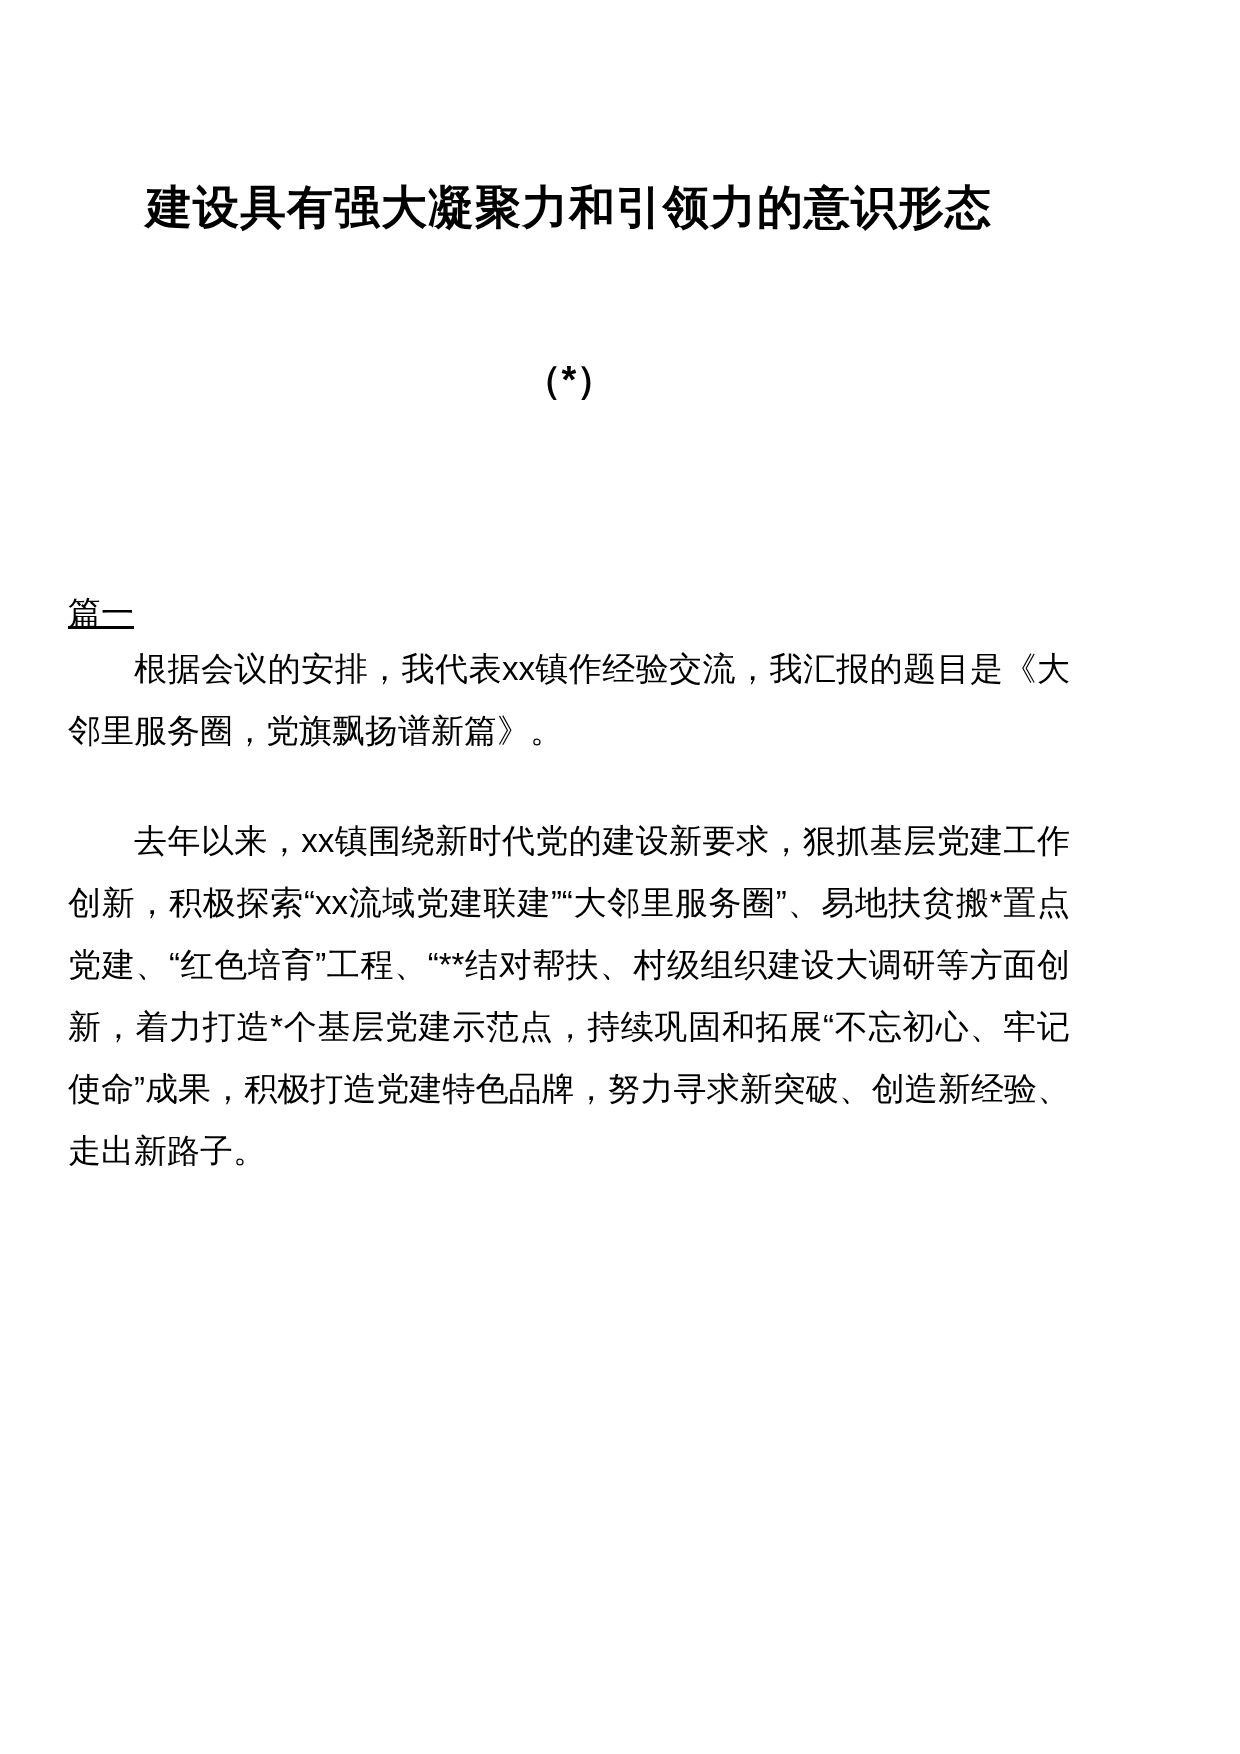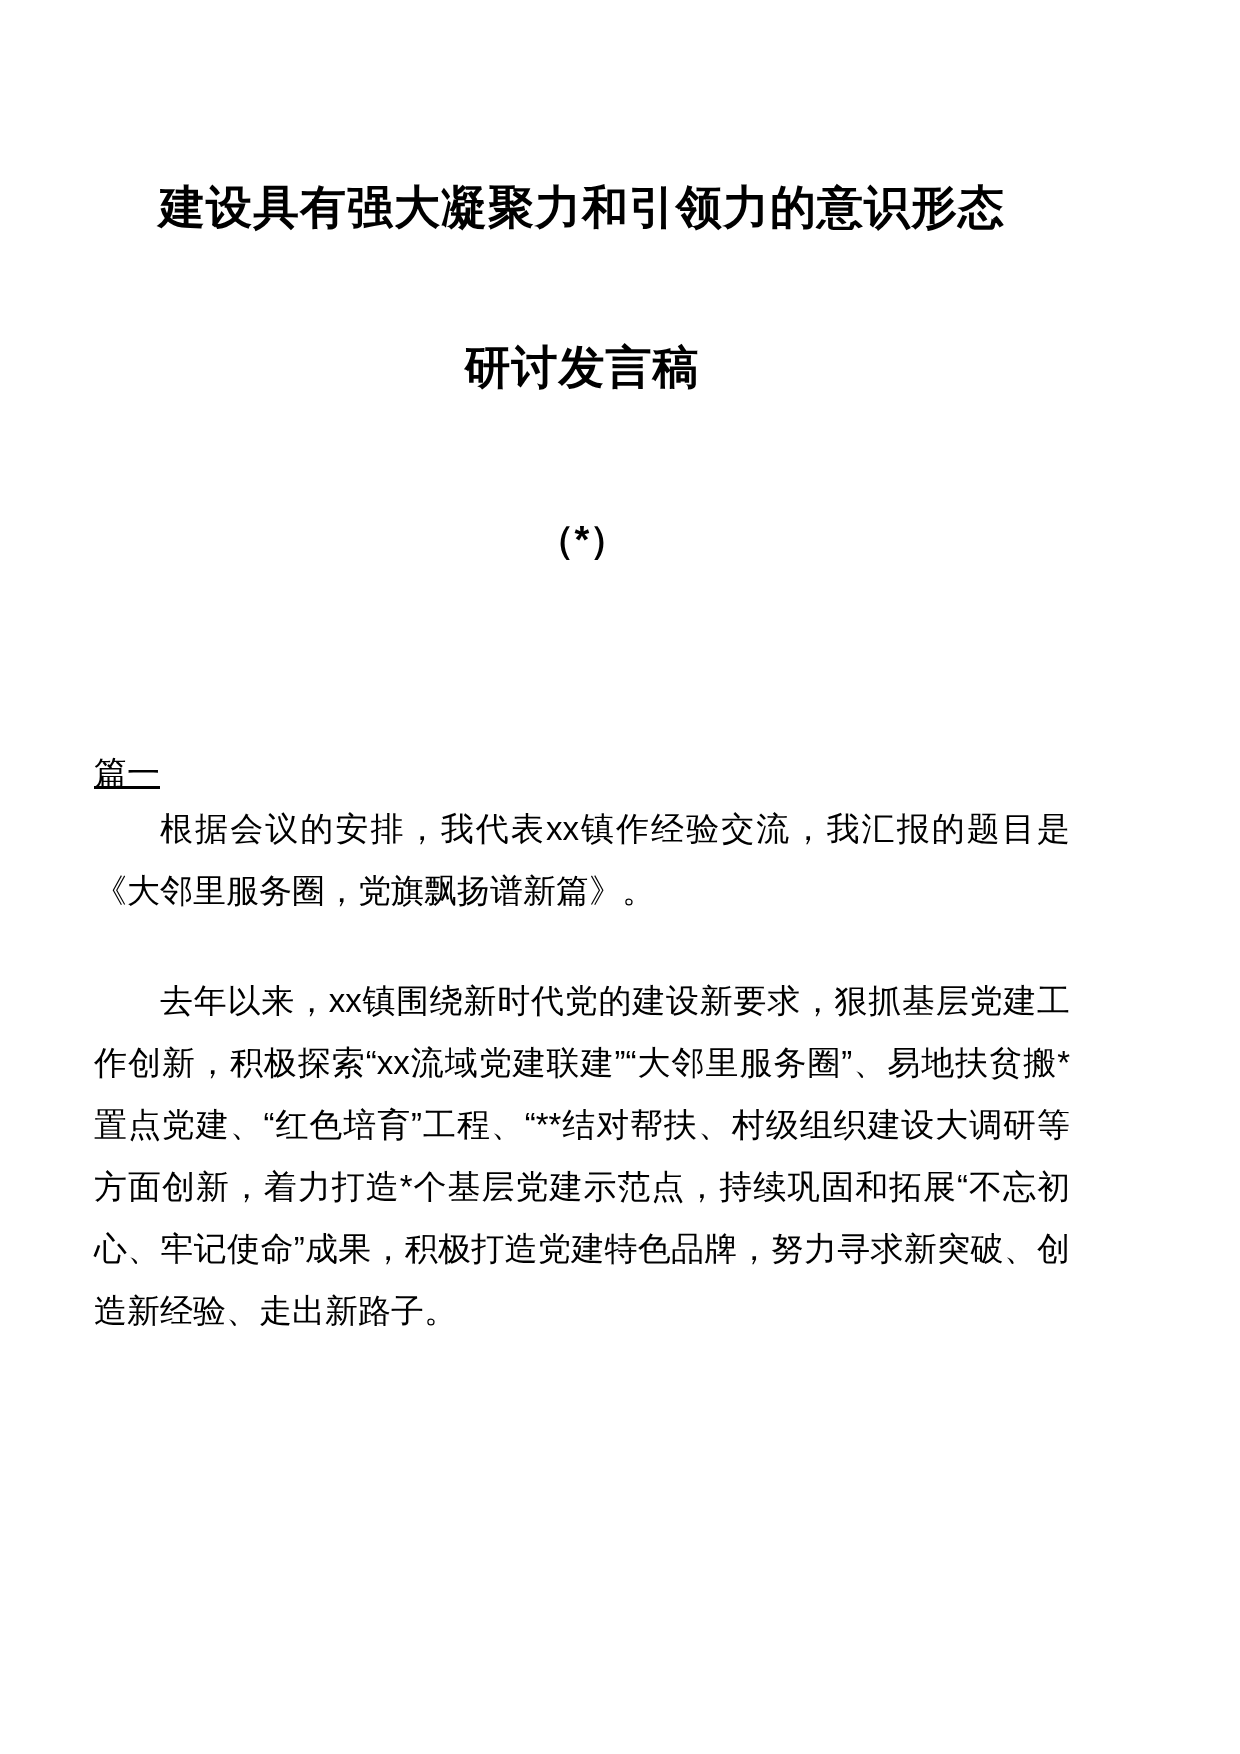--- a/index.html
+++ b/index.html
@@ -12,21 +12,21 @@
     color: #000000;
   }
   .page {
     position: relative;
     width: 1240px;
     height: 1754px;
     margin: 0 auto;
     background: #ffffff;
     overflow: hidden;
     box-sizing: border-box;
-    padding: 150px 170px 0 94px;
+    padding: 150px 170px 0 68px;
     border-radius: 27px;
   }
   .doc-title {
     text-align: center;
     font-weight: 700;
     font-size: 46px;
     line-height: 1.2;
     letter-spacing: 1px;
     margin: 0;
   }
@@ -66,21 +66,20 @@
     margin-top: 2px;
   }
 </style>
 </head>
 <body>
 
 <div class="page">
 
   <h1 class="doc-title line1">建设具有强大凝聚力和引领力的意识形态</h1>
 
-  <h1 class="doc-title line2">研讨发言稿</h1>
 
   <div class="doc-subtitle">（*）</div>
 
   <div class="section-label">篇一</div>
 
   <p class="para indent">根据会议的安排，我代表xx镇作经验交流，我汇报的题目是《大邻里服务圈，党旗飘扬谱新篇》。</p>
 
   <p class="para indent">去年以来，xx镇围绕新时代党的建设新要求，狠抓基层党建工作创新，积极探索“xx流域党建联建”“大邻里服务圈”、易地扶贫搬*置点党建、“红色培育”工程、“**结对帮扶、村级组织建设大调研等方面创新，着力打造*个基层党建示范点，持续巩固和拓展“不忘初心、牢记使命”成果，积极打造党建特色品牌，努力寻求新突破、创造新经验、走出新路子。</p>
 
 </div>

